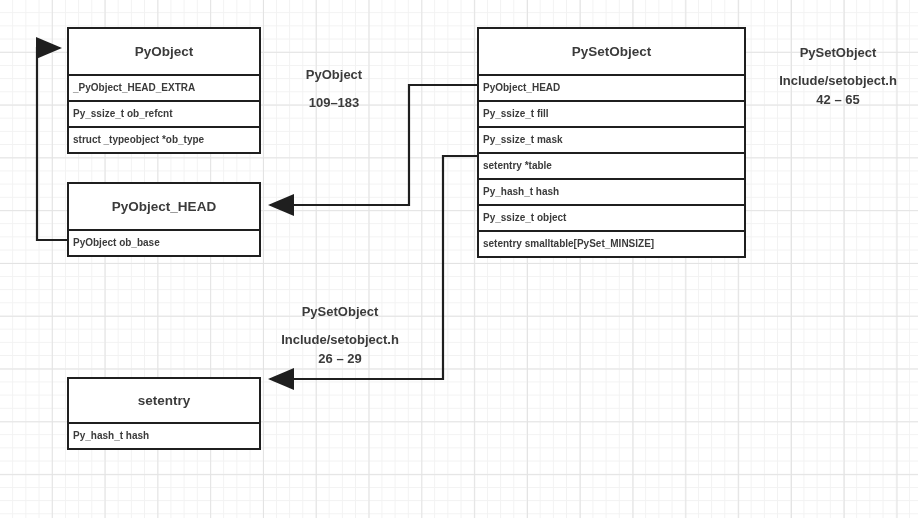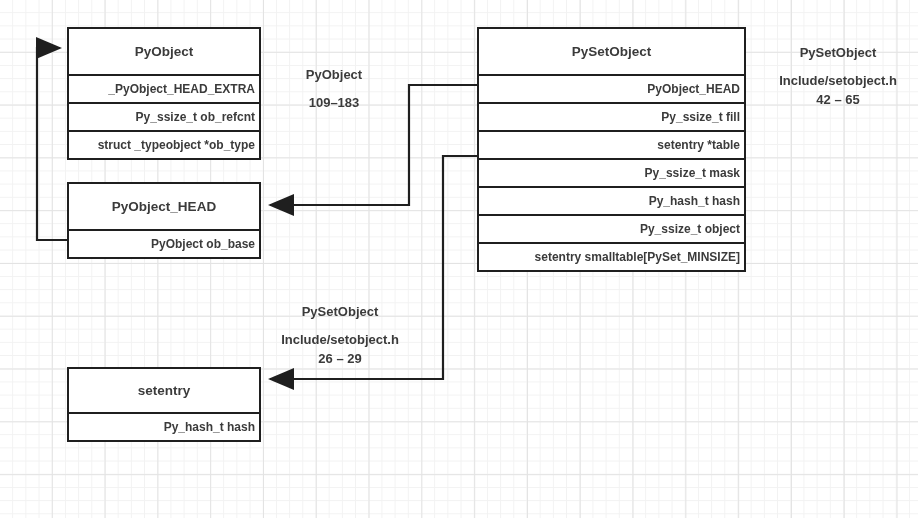--- a/index.html
+++ b/index.html
@@ -15,22 +15,22 @@
     background-position:-1px -1px, -1px -1px, -1px -1px, -1px -1px;
     font-family:"Liberation Sans", sans-serif;
     color:#3b3b3b;
   }
   .canvas{position:absolute;inset:0;font-weight:bold;}
   svg.wires{position:absolute;left:0;top:0;width:918px;height:518px;overflow:visible;}
 
   .uml{position:absolute;border:2px solid #1f1f1f;background:#ffffff;box-sizing:border-box;}
   .uml .row{
     border-top:2px solid #1f1f1f;
-    text-align:right;
-    font-size:12px;
+    text-align:left;
+    font-size:10px;
     line-height:1;
     padding:7px 4px;
     white-space:nowrap;
     box-sizing:border-box;
   }
   .uml .row:first-child{border-top:none;}
   .uml .title{
     text-align:center;font-size:13.5px;line-height:1;
     display:flex;align-items:center;justify-content:center;
     box-sizing:border-box;
@@ -64,31 +64,31 @@
     <div class="row">_PyObject_HEAD_EXTRA</div>
     <div class="row">Py_ssize_t ob_refcnt</div>
     <div class="row">struct _typeobject *ob_type</div>
   </div>
 
   <div class="uml" style="left:67px;top:182px;width:194px;">
     <div class="title" style="height:45px;">PyObject_HEAD</div>
     <div class="row">PyObject ob_base</div>
   </div>
 
-  <div class="uml" style="left:67px;top:367px;width:194px;">
+  <div class="uml" style="left:67px;top:377px;width:194px;">
     <div class="title" style="height:43px;">setentry</div>
     <div class="row">Py_hash_t hash</div>
   </div>
 
   <div class="uml" style="left:477px;top:27px;width:269px;">
     <div class="title" style="height:45px;">PySetObject</div>
     <div class="row">PyObject_HEAD</div>
     <div class="row">Py_ssize_t fill</div>
+    <div class="row">Py_ssize_t mask</div>
     <div class="row">setentry *table</div>
-    <div class="row">Py_ssize_t mask</div>
     <div class="row">Py_hash_t hash</div>
     <div class="row">Py_ssize_t object</div>
     <div class="row">setentry smalltable[PySet_MINSIZE]</div>
   </div>
 
   <div class="note" style="left:254px;top:66px;width:160px;">
     <span class="nt">PyObject</span>
     <span class="gap"></span>
     <span class="nt">109–183</span>
   </div>

